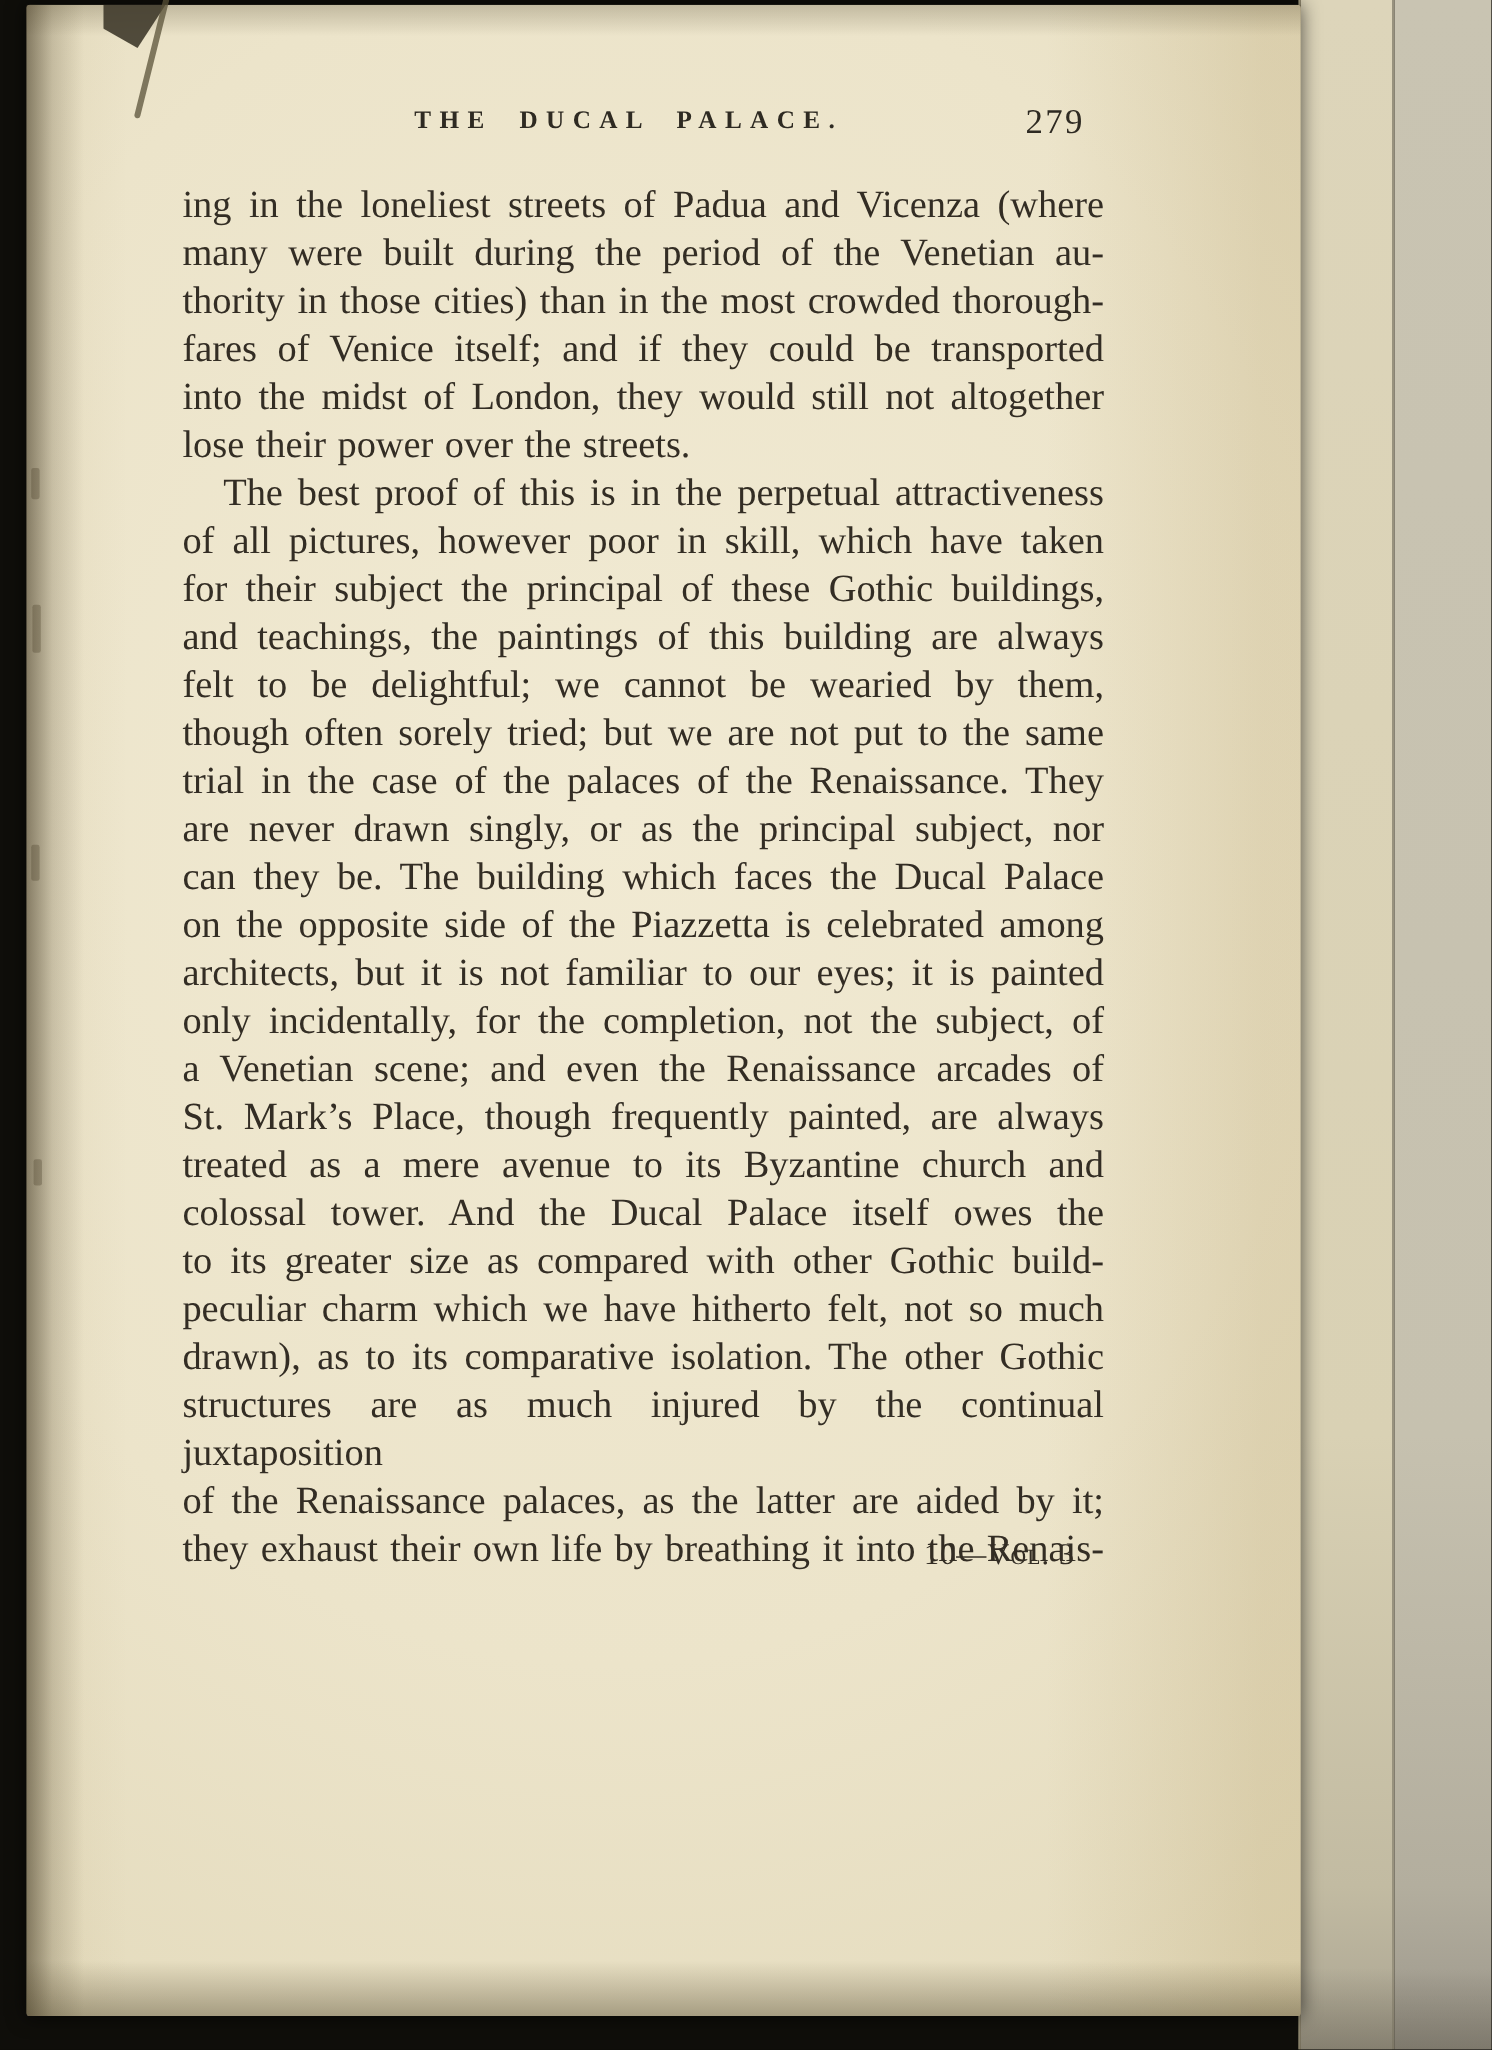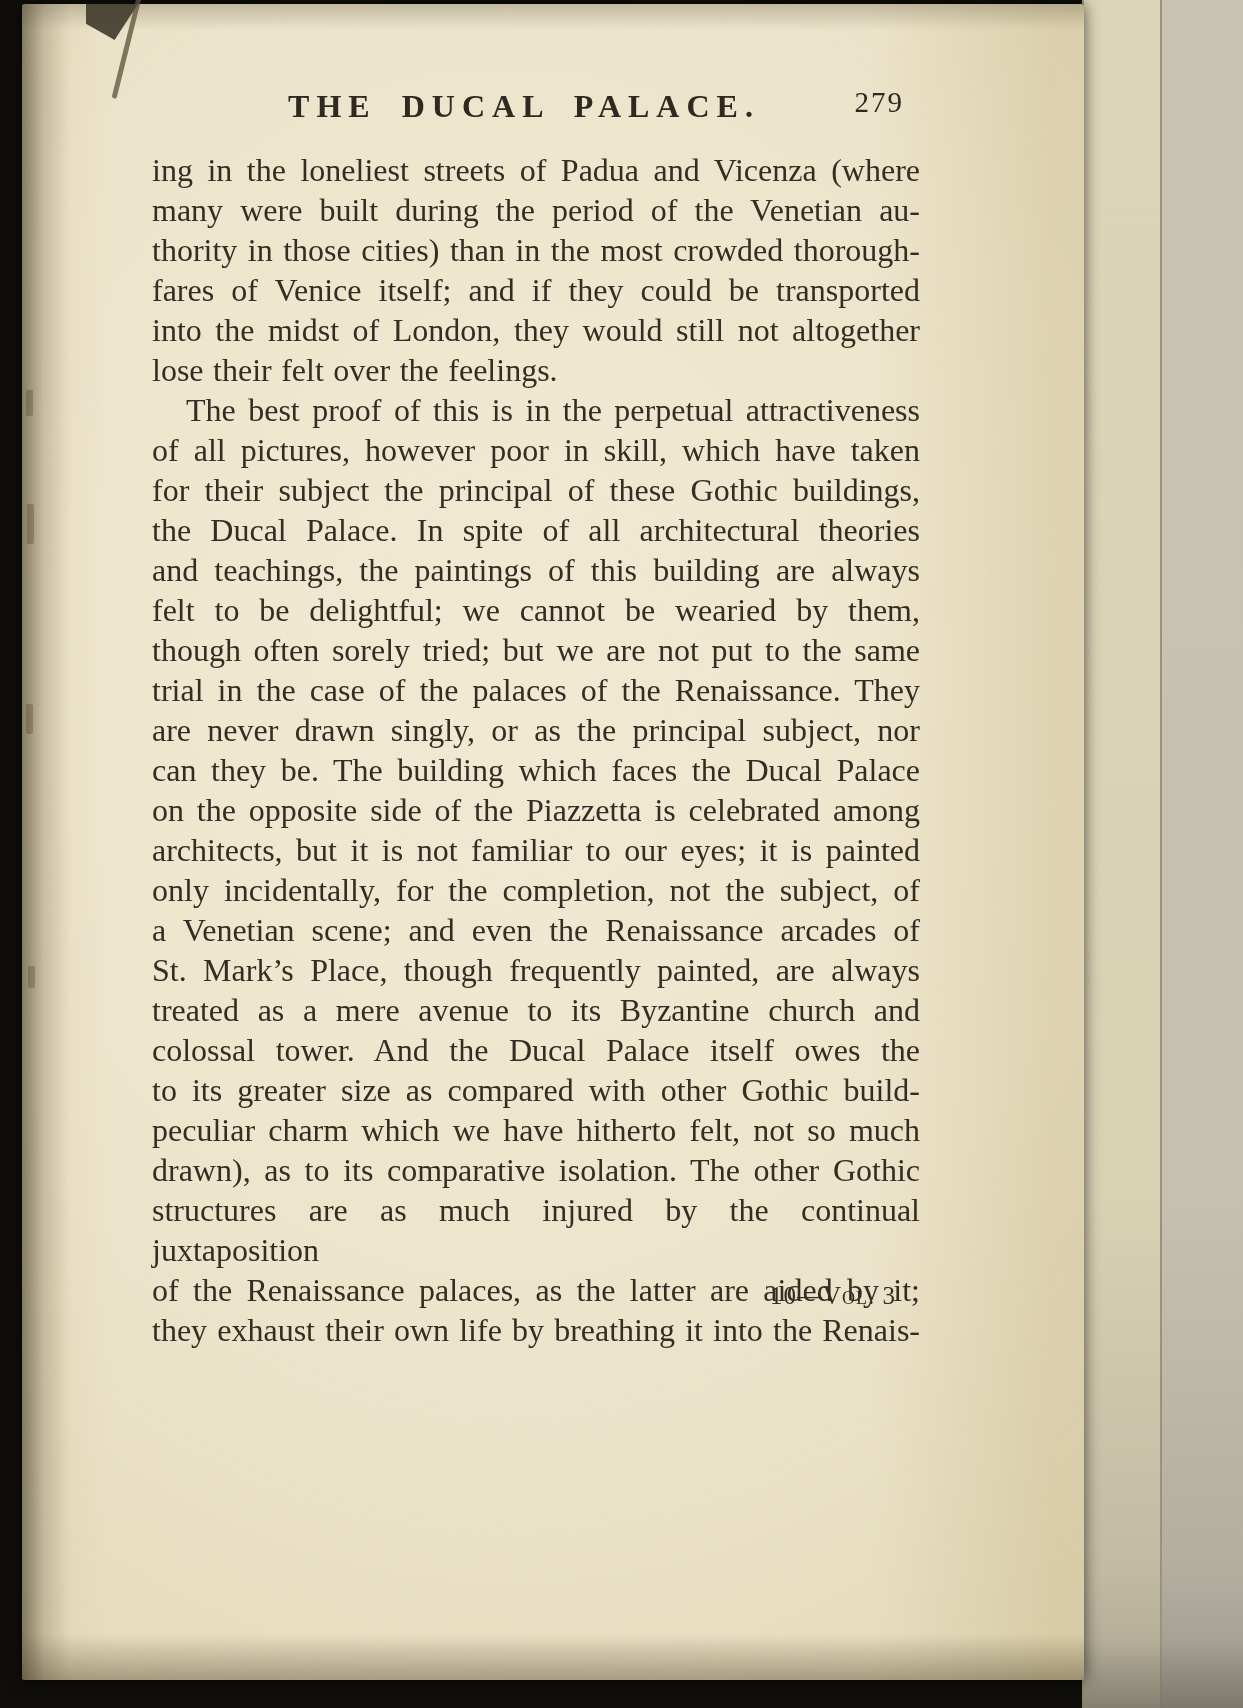--- a/index.html
+++ b/index.html
@@ -68,21 +68,21 @@
   .m2 { left: 5px; top: 500px;  height: 40px; }
   .m3 { left: 4px; top: 700px;  height: 30px; }
   .m4 { left: 6px; top: 962px;  height: 22px; }
 
   
   .header {
     position: absolute; left: 118px; top: 84px; width: 768px; height: 40px;
     color: #2e2a22;
   }
   .title {
-    text-align: center; font-weight: 700; font-size: 32px;
+    text-align: center; font-weight: 700; font-size: 21px;
     letter-spacing: 7px; word-spacing: 10px;
   }
   .pagenum {
     position: absolute; right: 4px; top: -2px;
     font-size: 29px; letter-spacing: 2px; font-weight: 400;
   }
 
   
   .body-text {
     position: absolute; left: 130px; top: 146px; width: 768px;
@@ -126,25 +126,24 @@
       <div class="title">THE DUCAL PALACE.</div>
       <div class="pagenum">279</div>
     </div>
 
     <div class="body-text">
         <div class="line">ing in the loneliest streets of Padua and Vicenza (where</div>
         <div class="line">many were built during the period of the Venetian au-</div>
         <div class="line">thority in those cities) than in the most crowded thorough-</div>
         <div class="line">fares of Venice itself; and if they could be transported</div>
         <div class="line">into the midst of London, they would still not altogether</div>
-        <div class="line para-end">lose their felt over the feelings.</div>
+        <div class="line para-end">lose their power over the streets.</div>
         <div class="line indent">The best proof of this is in the perpetual attractiveness</div>
         <div class="line">of all pictures, however poor in skill, which have taken</div>
         <div class="line">for their subject the principal of these Gothic buildings,</div>
-        <div class="line">the Ducal Palace. In spite of all architectural theories</div>
         <div class="line">and teachings, the paintings of this building are always</div>
         <div class="line">felt to be delightful; we cannot be wearied by them,</div>
         <div class="line">though often sorely tried; but we are not put to the same</div>
         <div class="line">trial in the case of the palaces of the Renaissance. They</div>
         <div class="line">are never drawn singly, or as the principal subject, nor</div>
         <div class="line">can they be. The building which faces the Ducal Palace</div>
         <div class="line">on the opposite side of the Piazzetta is celebrated among</div>
         <div class="line">architects, but it is not familiar to our eyes; it is painted</div>
         <div class="line">only incidentally, for the completion, not the subject, of</div>
         <div class="line">a Venetian scene; and even the Renaissance arcades of</div>

